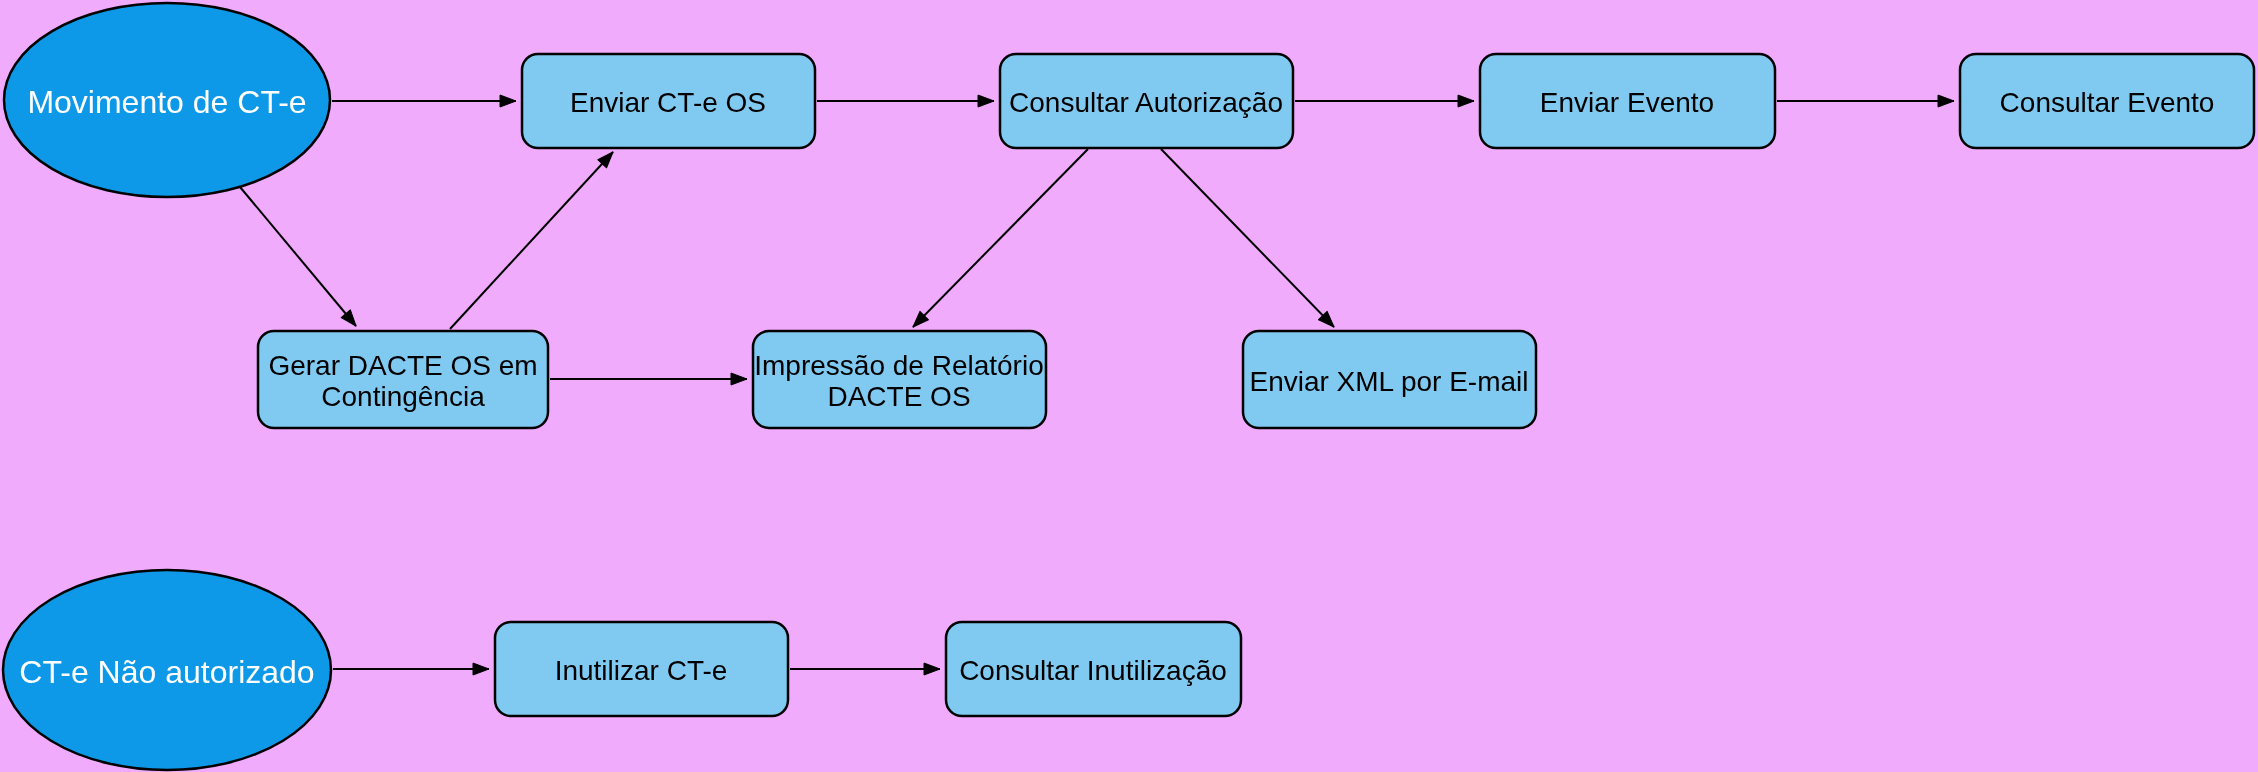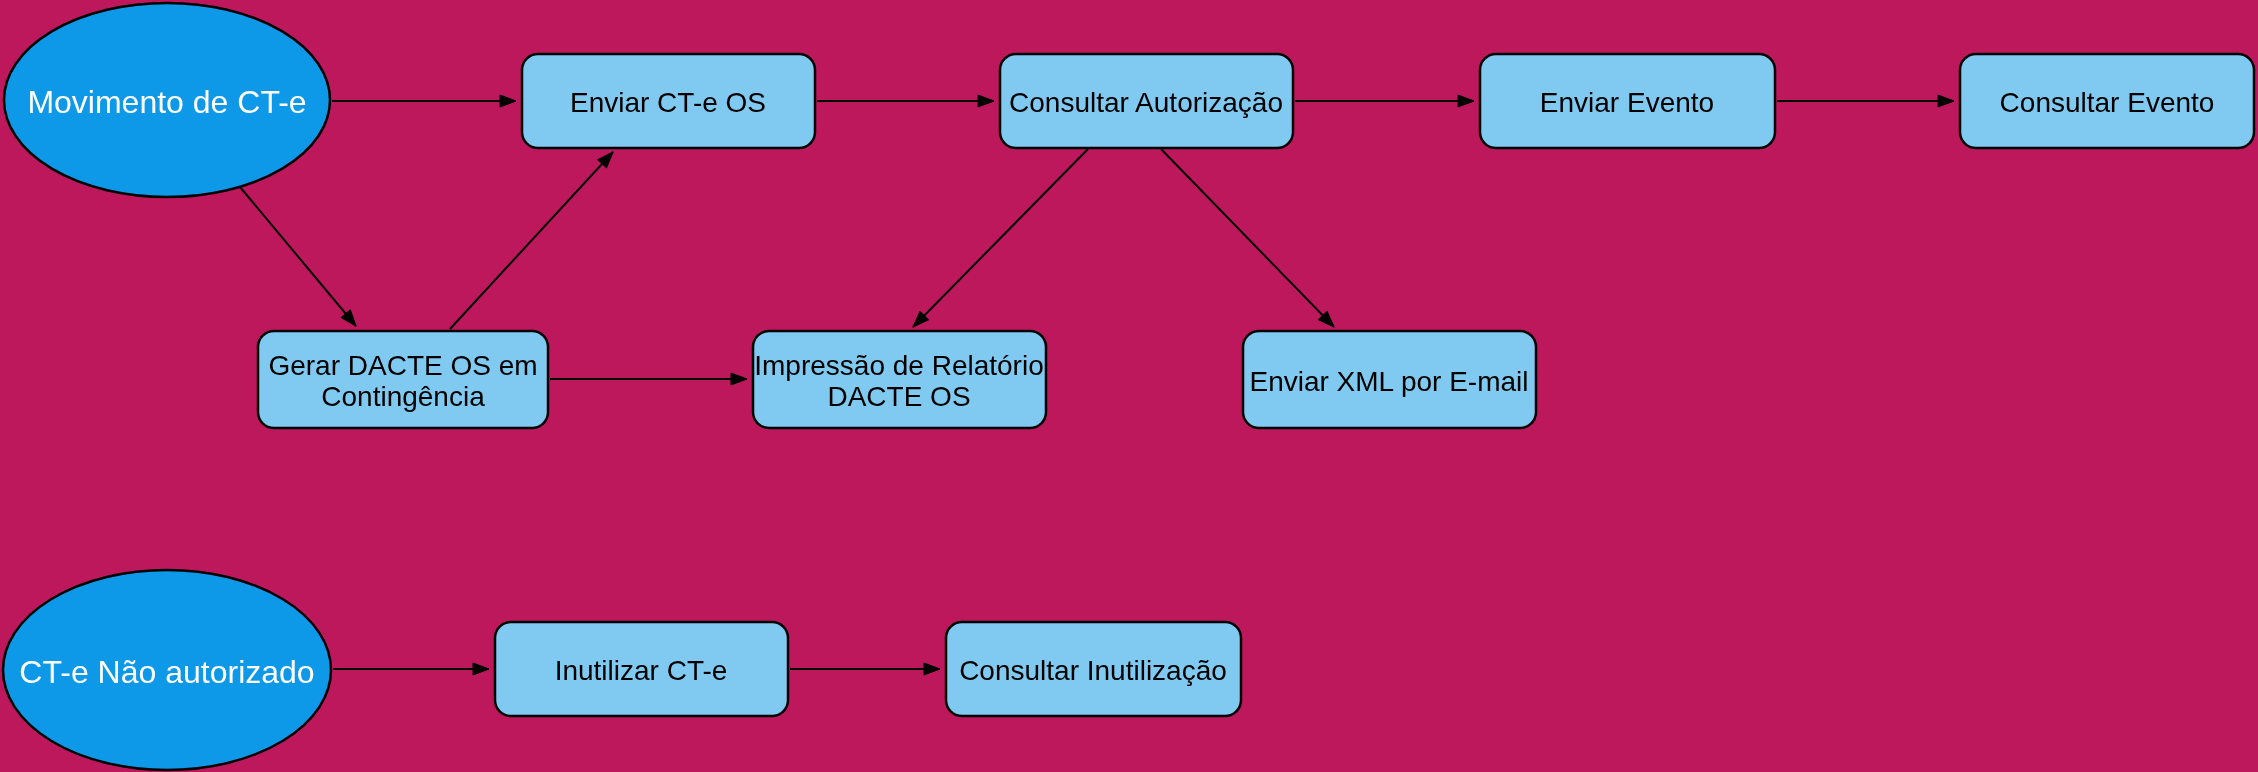--- a/index.html
+++ b/index.html
@@ -4,21 +4,21 @@
 <style>
   html, body {
     margin: 0;
     padding: 0;
     background: #ffffff;
   }
   .canvas {
     position: relative;
     width: 2258px;
     height: 772px;
-    background: #be185d;
+    background: #f0abfc;
     overflow: hidden;
   }
   .canvas svg {
     display: block;
     width: 2258px;
     height: 772px;
   }
   .edge {
     stroke: #000000;
     stroke-width: 2;

